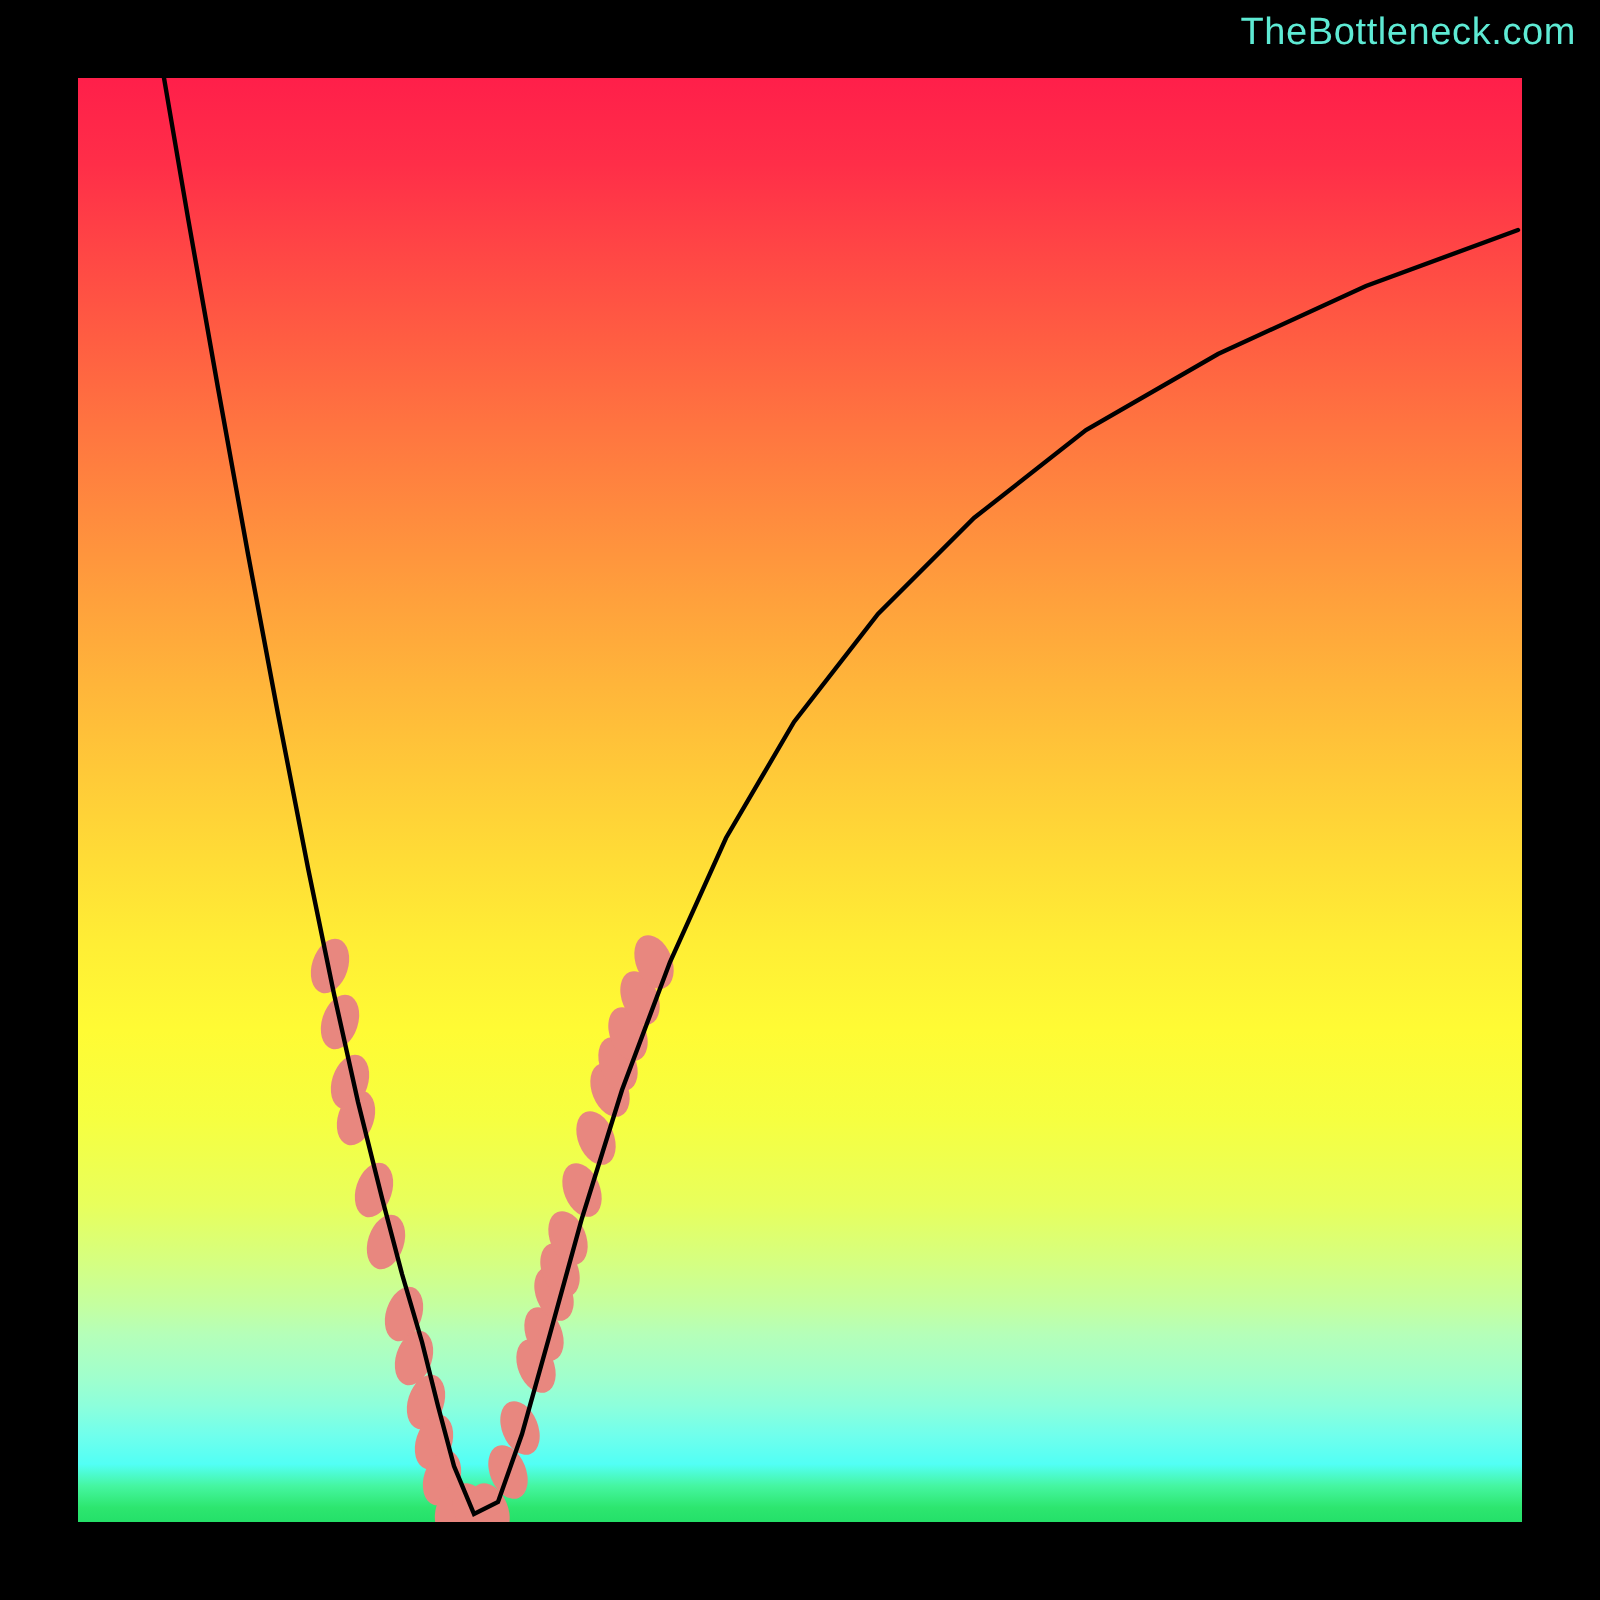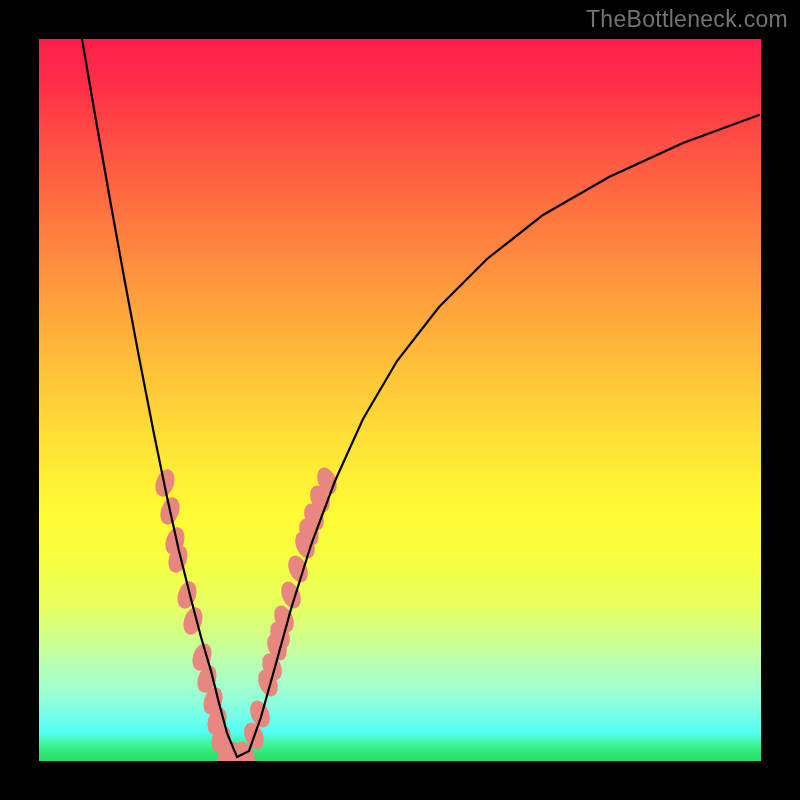--- a/index.html
+++ b/index.html
@@ -55,22 +55,22 @@
       #52fff5 96%,
       #45f6a1 97.5%,
       #2de66f 99%,
       #24e069 100%
     );
   }
   .watermark {
     position: absolute;
     top: 6px;
     right: 12px;
-    color: #737373;
-    font-size: 23px;
+    color: #5eead4;
+    font-size: 19px;
     font-weight: 500;
     letter-spacing: 0.3px;
   }
   svg.curve {
     position: absolute;
     inset: 0;
   }
 </style>
 </head>
 <body>

